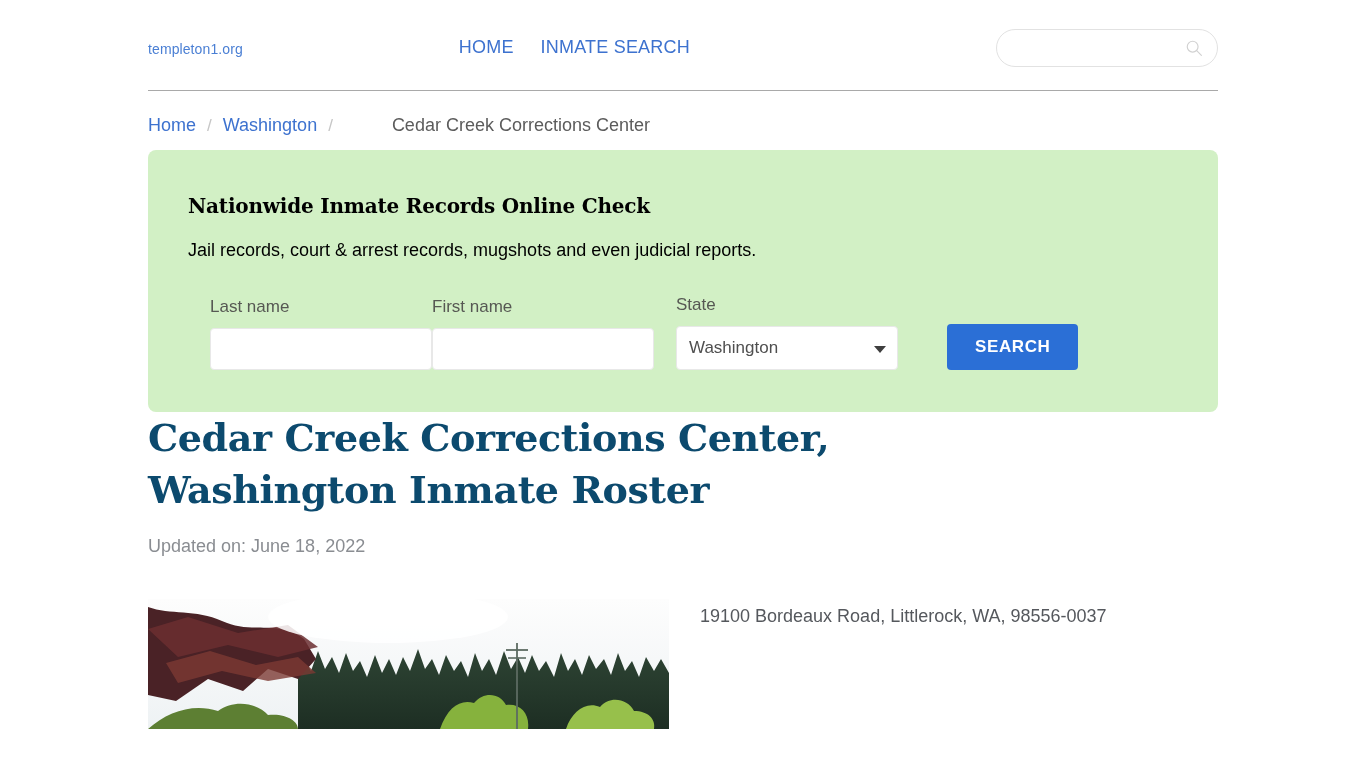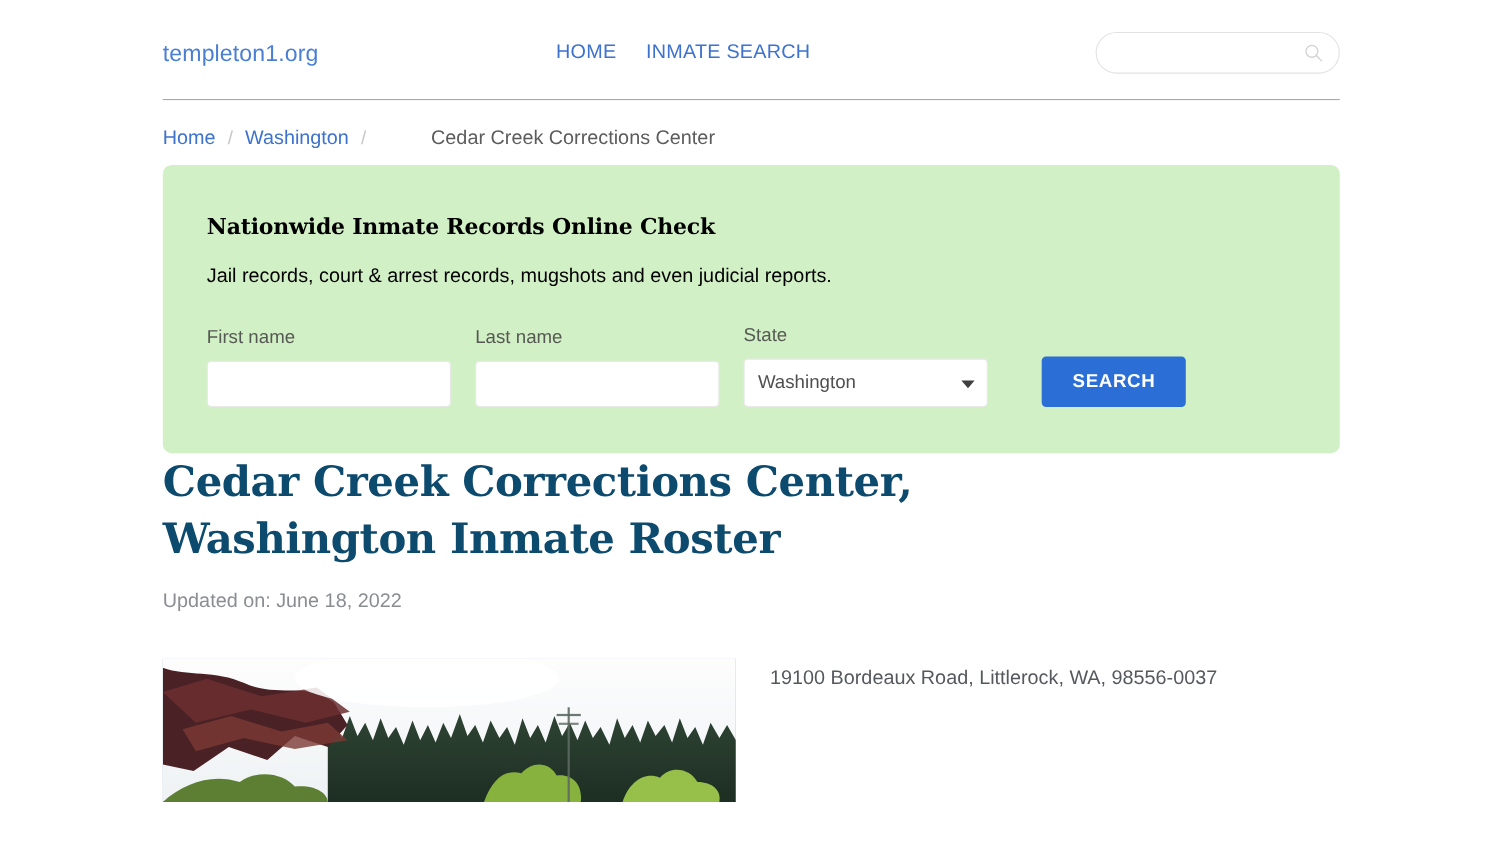--- a/index.html
+++ b/index.html
@@ -30,21 +30,21 @@
   }
 
   
   .site-header {
     height: 90px;
     display: flex;
     align-items: center;
     padding-top: 8px;
   }
   .brand {
-    font-size: 21px;
+    font-size: 14px;
     color: #4a7fd4;
     text-decoration: none;
     letter-spacing: 0.1px;
     white-space: nowrap;
   }
   .main-nav {
     display: flex;
     align-items: center;
     gap: 27px;
     margin-left: 216px;
@@ -284,27 +284,27 @@
       <span class="current">Cedar Creek Corrections Center</span>
     </div>
   </div>
 
   <div class="container">
     <section class="promo">
       <h2>Nationwide Inmate Records Online Check</h2>
       <div class="sub">Jail records, court &amp; arrest records, mugshots and even judicial reports.</div>
 
       <form class="form-row">
+        <div class="field field-last">
+          <label>Last name</label>
+          <input type="text" placeholder="" style="">
+        </div>
+
         <div class="field field-first">
           <label>First name</label>
-          <input type="text" placeholder="" style="">
-        </div>
-
-        <div class="field field-last">
-          <label>Last name</label>
           <input type="text" placeholder="" style="">
         </div>
 
         <div class="field field-state">
           <label>State</label>
           <div class="select-wrap">
             <div class="select-box">Washington</div>
             <span class="caret"></span>
           </div>
         </div>

